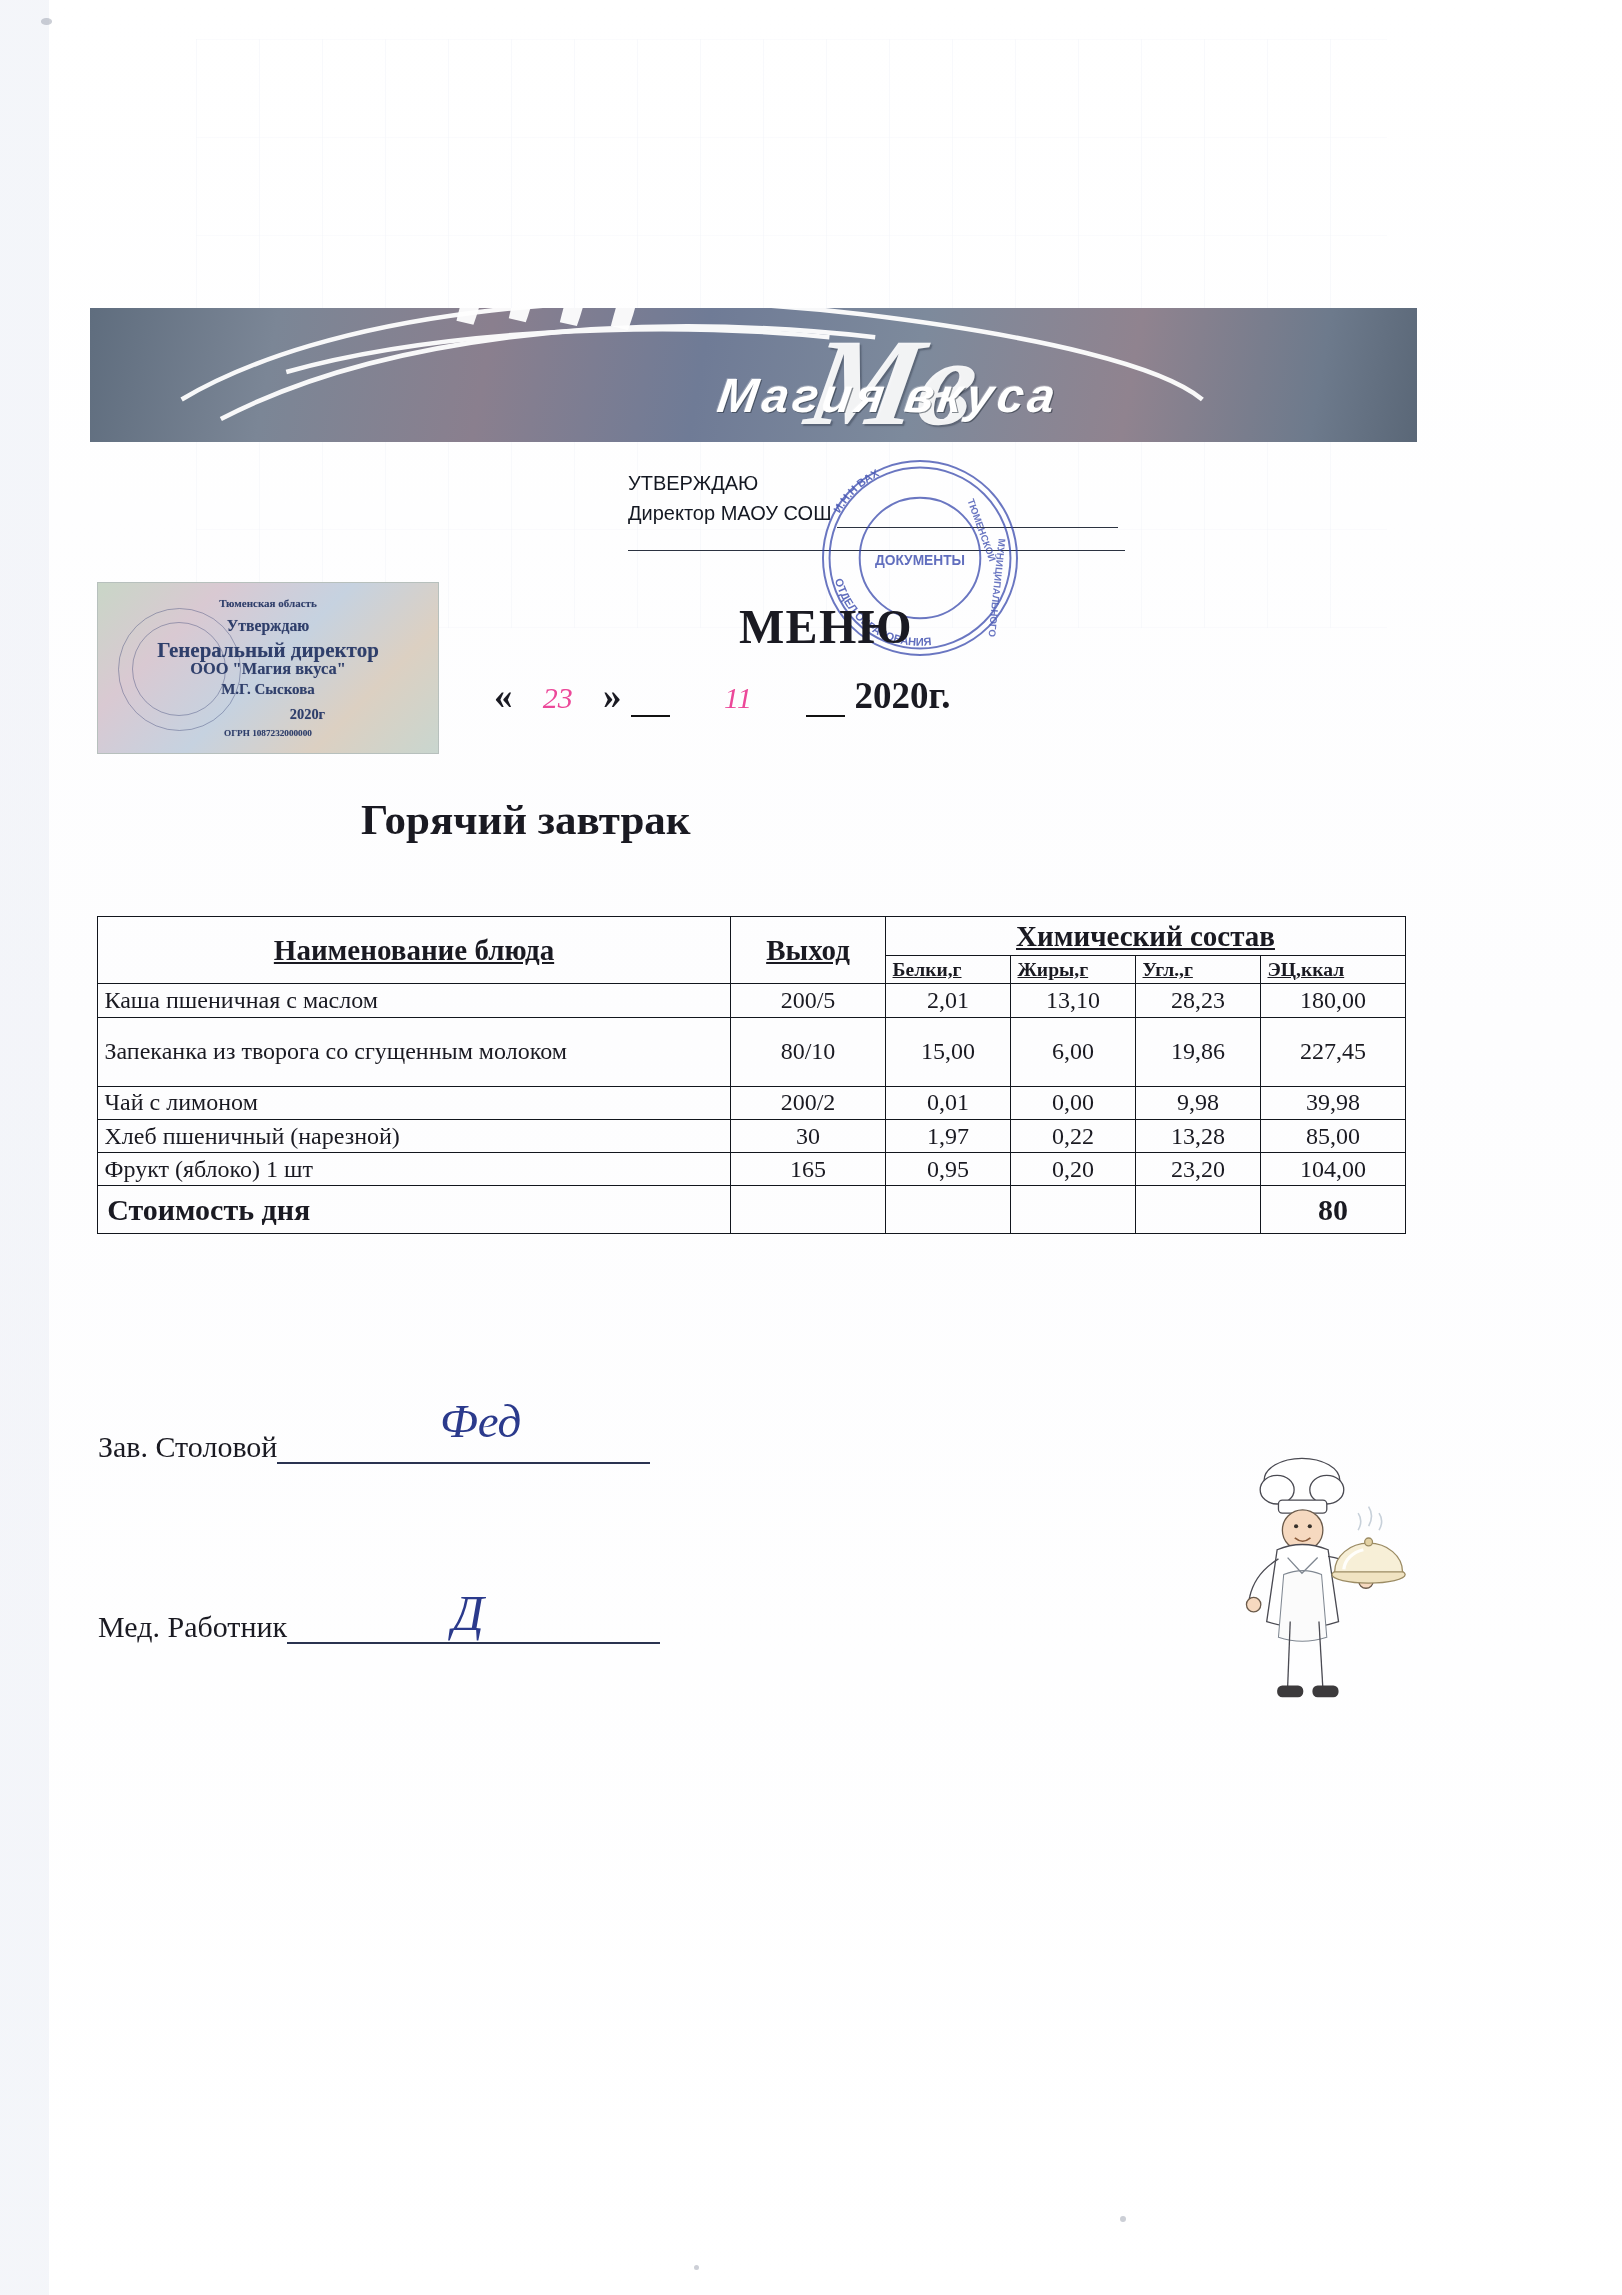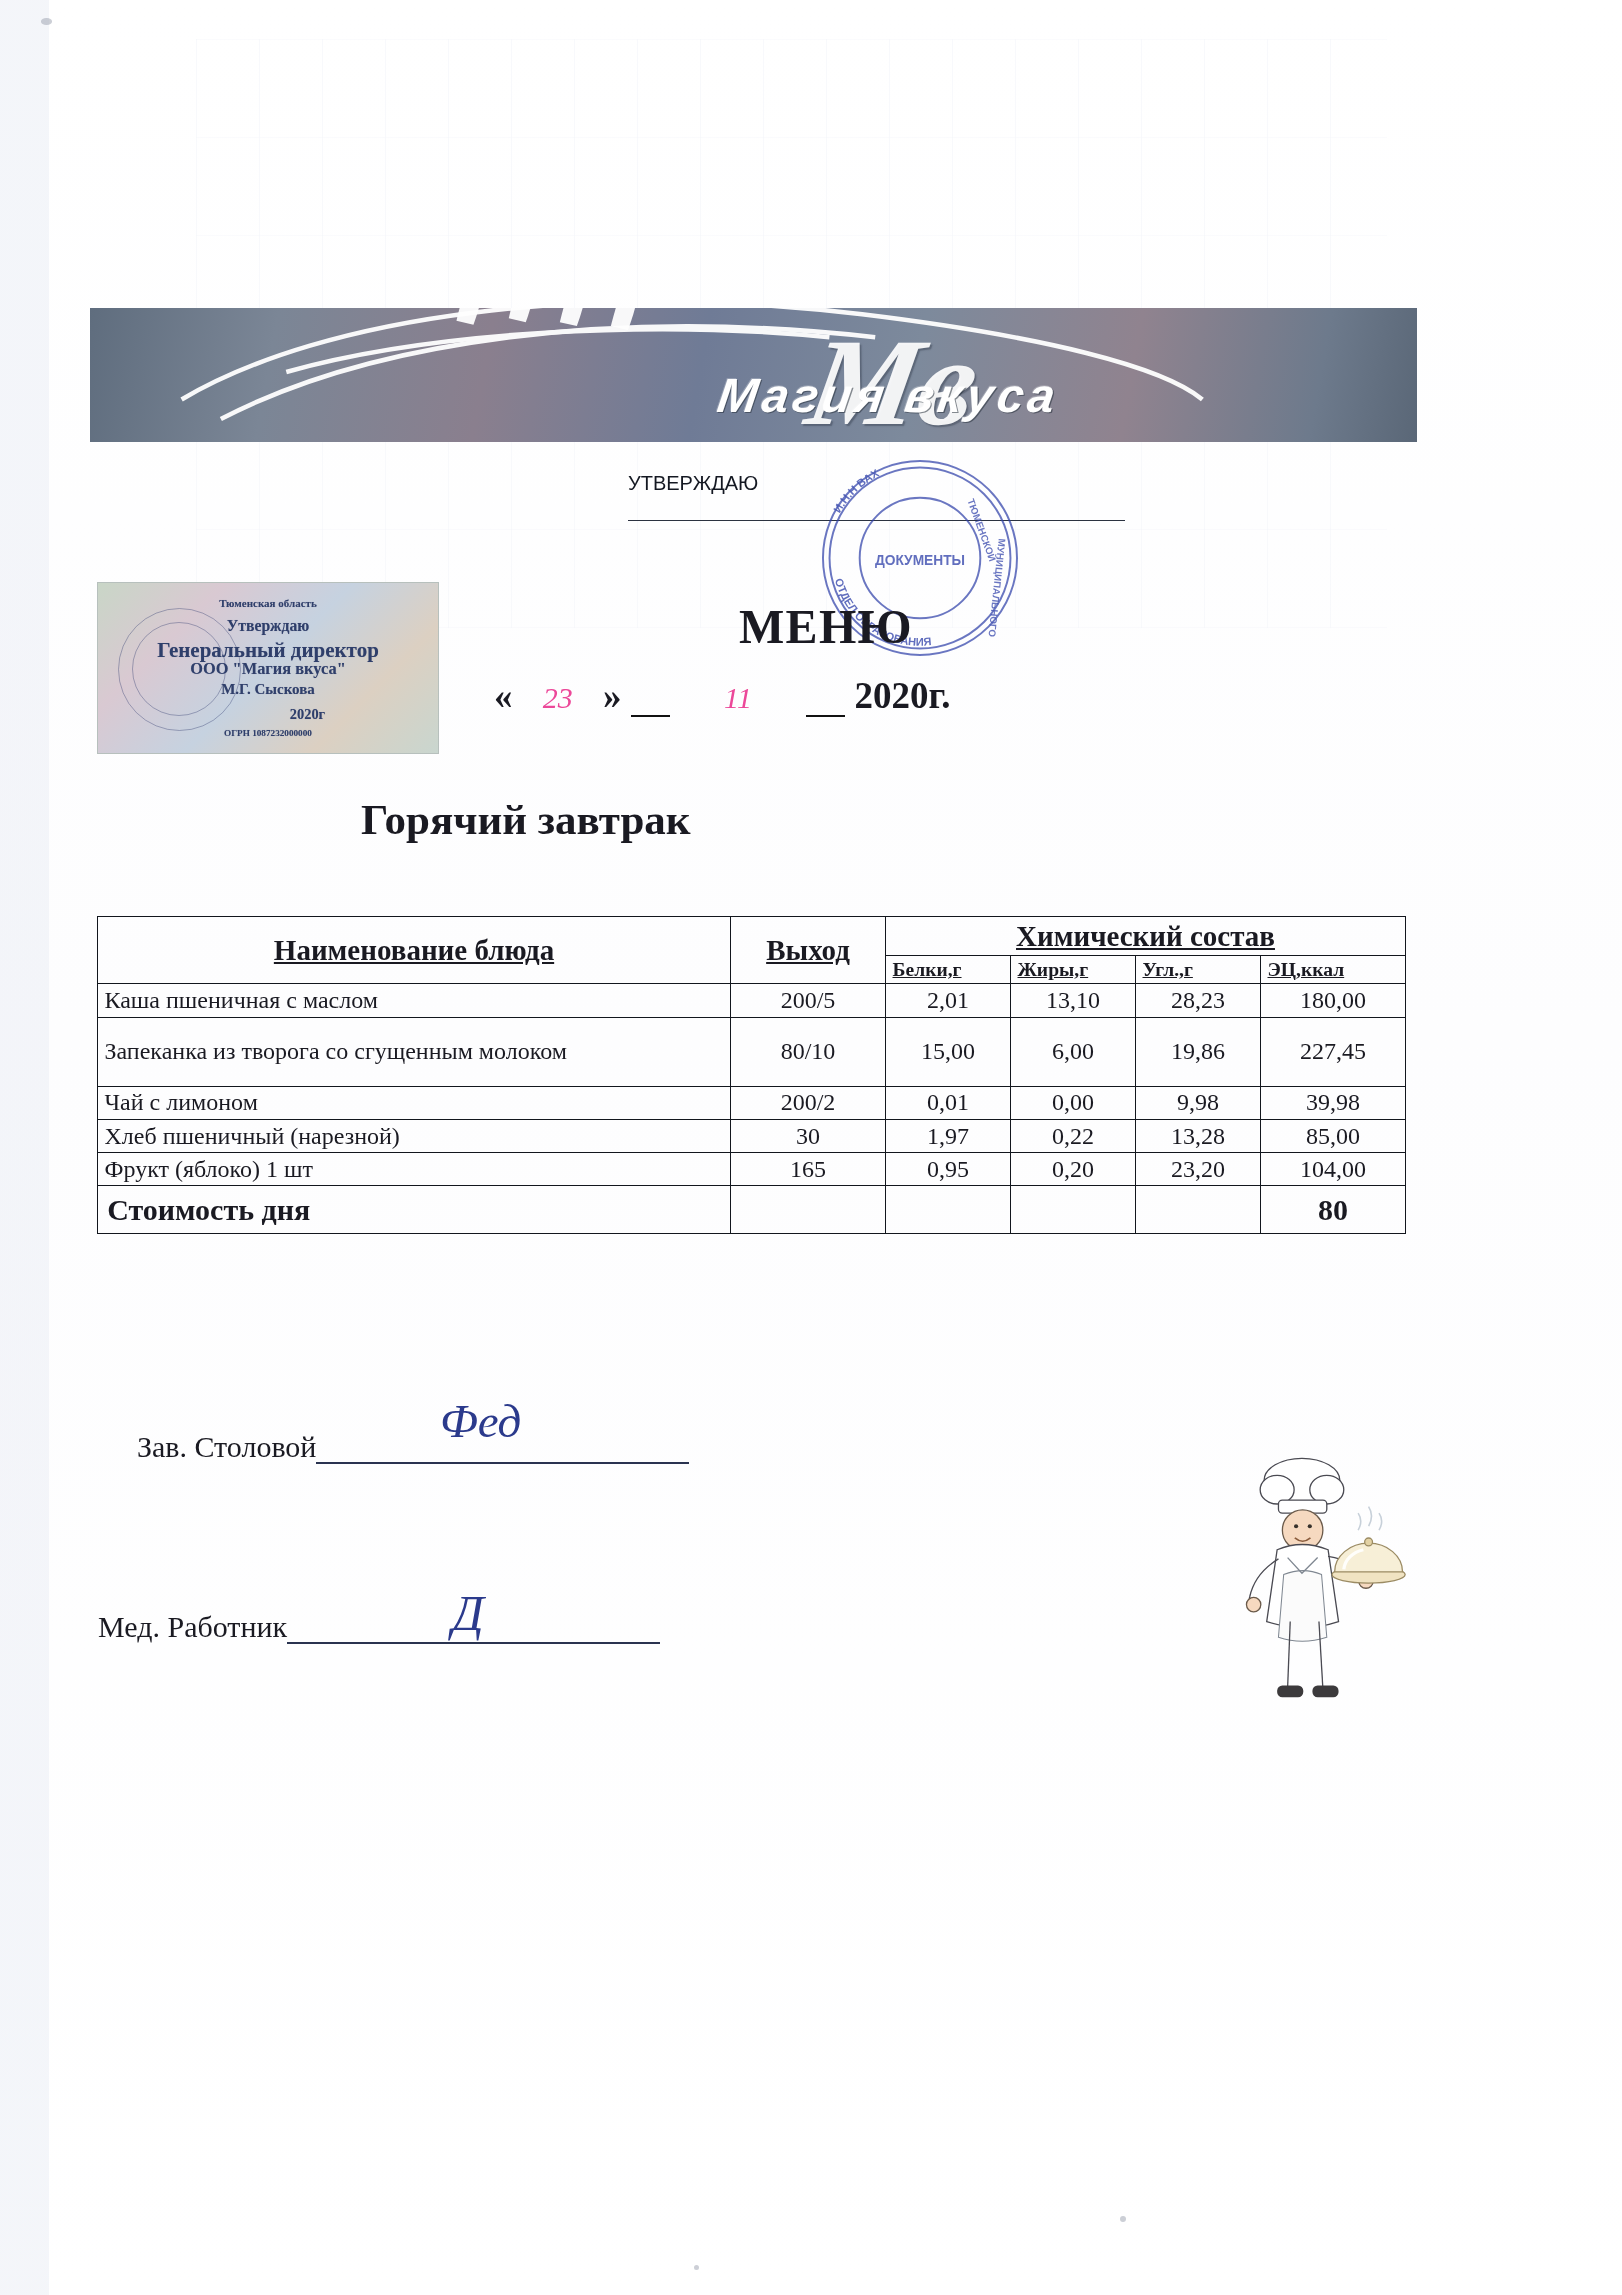--- a/index.html
+++ b/index.html
@@ -265,20 +265,24 @@
       <path d="M718 182 c14 -58 30 -94 44 -114 c6 34 -4 82 -18 120 z"></path>
       <path d="M796 188 c14 -56 30 -90 44 -110 c6 34 -4 80 -18 116 z"></path>
     </g>
   </svg>
   <div class="banner-mark">Мв</div>
   <div class="banner-text">Магия вкуса</div>
 </div>
 
 <div class="approve">
   <div>УТВЕРЖДАЮ</div>
+  <div>
+    <span>Директор МАОУ СОШ</span>
+    <span class="line-under"></span>
+  </div>
   <div class="line-full"></div>
 </div>
 
 <svg class="stamp-round" viewBox="0 0 360 360">
   <defs>
     <path id="arcTop" d="M40,180 a140,140 0 0 1 280,0"></path>
     <path id="arcBot" d="M46,180 a134,134 0 0 0 268,0"></path>
   </defs>
   <g fill="none" stroke="#2c3ea8" stroke-width="3" opacity=".8">
     <circle cx="180" cy="180" r="148"></circle>
@@ -381,21 +385,21 @@
       <td class="name">Стоимость дня</td>
       <td class="num"></td>
       <td class="num"></td>
       <td class="num"></td>
       <td class="num"></td>
       <td class="num">80</td>
     </tr>
   </tbody>
 </table>
 
-<div class="sign" style="left:98px; top:1430px;margin-left:39px;">
+<div class="sign" style="left:98px; top:1430px;">
   <span>Зав. Столовой</span><span class="rule"></span>
 </div>
 <div class="sig-mark" style="left:440px; top:1394px; font-size:47px;">Фед</div>
 
 <div class="sign" style="left:98px; top:1610px;">
   <span>Мед. Работник</span><span class="rule"></span>
 </div>
 <div class="sig-mark" style="left:452px; top:1584px; font-size:50px;">Д</div>
 
 <svg class="chef" viewBox="0 0 320 430">

